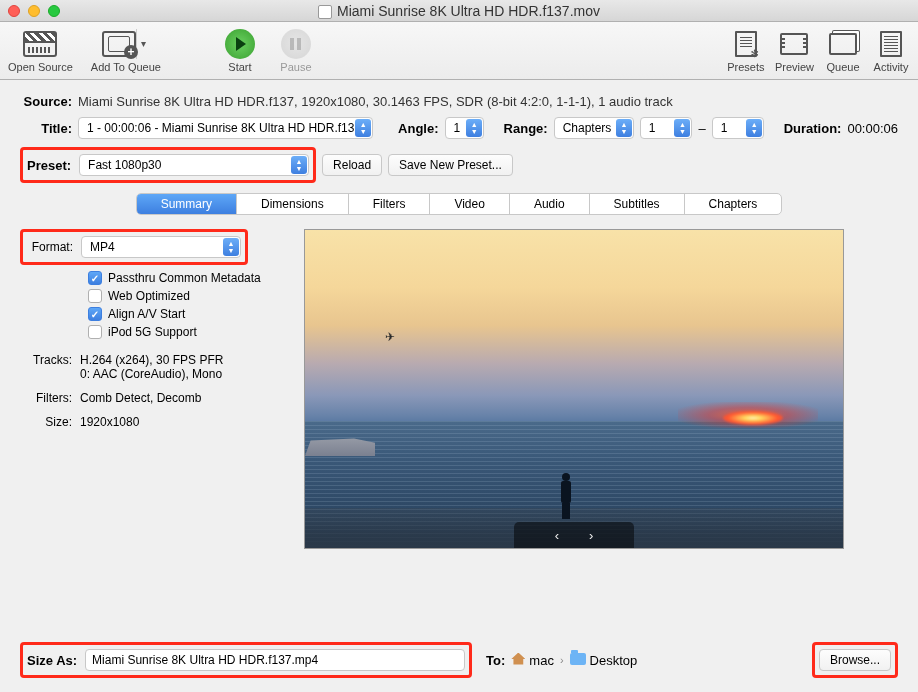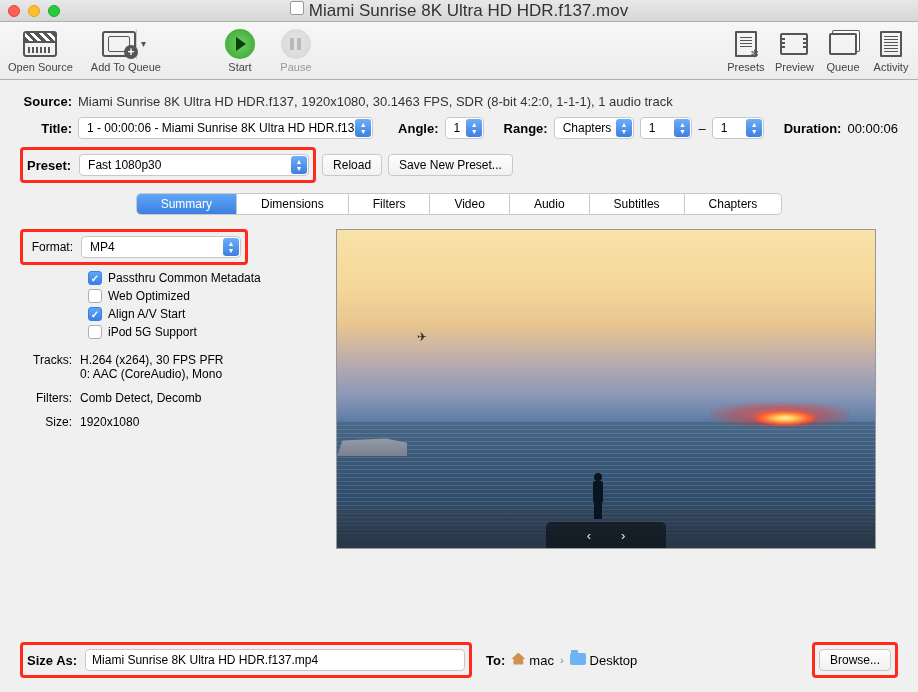--- a/index.html
+++ b/index.html
@@ -19,21 +19,21 @@
   display: flex;
   align-items: center;
   padding: 0 8px;
   position: relative;
 }
 .traffic { display: flex; gap: 8px; }
 .traffic span { width: 12px; height: 12px; border-radius: 50%; display: block; }
 .tl-close { background: #ff5f57; border: 1px solid #e0443e; }
 .tl-min { background: #ffbd2e; border: 1px solid #dea123; }
 .tl-max { background: #28c940; border: 1px solid #1aab29; }
-.titlebar .title { position: absolute; left: 0; right: 0; text-align: center; font-size: 17px; color: #333; display: flex; justify-content: center; align-items: flex-start; gap: 5px;}
+.titlebar .title { position: absolute; left: 0; right: 0; text-align: center; font-size: 14px; color: #333; display: flex; justify-content: center; align-items: flex-end; gap: 5px;}
 .titlebar .doc-icon { width: 14px; height: 14px; background: #fff; border: 1px solid #999; border-radius: 2px; display: inline-block;}
 
 .toolbar {
   height: 58px;
   background: linear-gradient(#f7f7f7, #ececec);
   border-bottom: 1px solid #b0b0b0;
   display: flex;
   align-items: center;
   padding: 0 8px;
 }
@@ -74,21 +74,21 @@
 }
 
 .highlight-red { border: 3px solid #ff2a1a; border-radius: 4px; padding: 4px; display: inline-flex; align-items: center; gap: 8px;}
 
 .tabbar { display: flex; justify-content: center; margin-top: 10px; }
 .tabs { display: flex; border: 1px solid #c8c8c8; border-radius: 5px; overflow: hidden; background: #fff;}
 .tab { padding: 3px 24px; font-size: 12px; border-right: 1px solid #c8c8c8; cursor: pointer;}
 .tab:last-child { border-right: none; }
 .tab.active { background: linear-gradient(#5ea7f7,#3d7fe0); color: #fff; }
 
-.main-panel { display: flex; gap: 36px; margin-top: 14px; justify-content: space-between; }
+.main-panel { display: flex; gap: 4px; margin-top: 14px; justify-content: space-between; }
 .left-col { width: 280px; }
 .left-col .frow { display: flex; margin-bottom: 4px; font-size: 12px; gap: 8px;}
 .left-col .frow .flbl { width: 52px; text-align: right; font-size: 12px;}
 .left-col .check-list { margin-left: 68px; margin-top: 6px; margin-bottom: 14px;}
 .check-row { display: flex; align-items: center; gap: 6px; font-size: 12px; margin-bottom: 4px;}
 .checkbox { width: 14px; height: 14px; border: 1px solid #b0b0b0; border-radius: 3px; background: #fff; display:flex;align-items:center;justify-content:center;}
 .checkbox.checked { background: linear-gradient(#5ea7f7,#3d7fe0); border-color:#3d7fe0; color:#fff; font-size:10px; font-weight:bold;}
 .info-row { display: flex; gap: 8px; font-size: 12px; margin-bottom: 10px;}
 .info-row .ilbl { width: 52px; text-align: right; }
 

